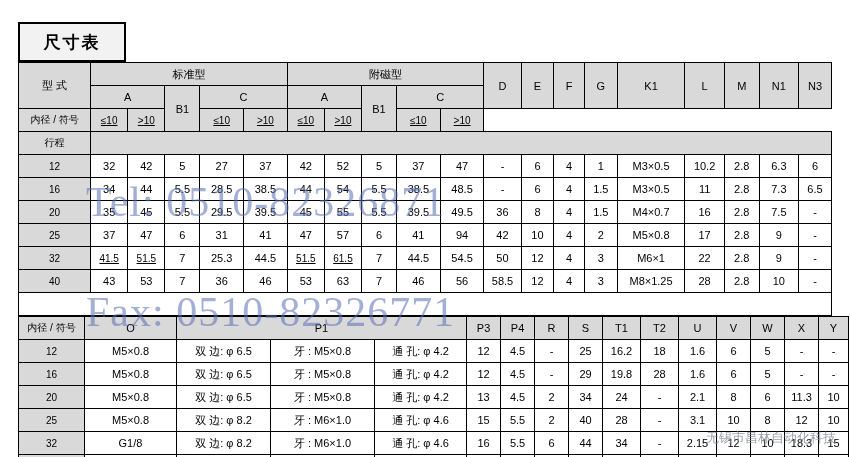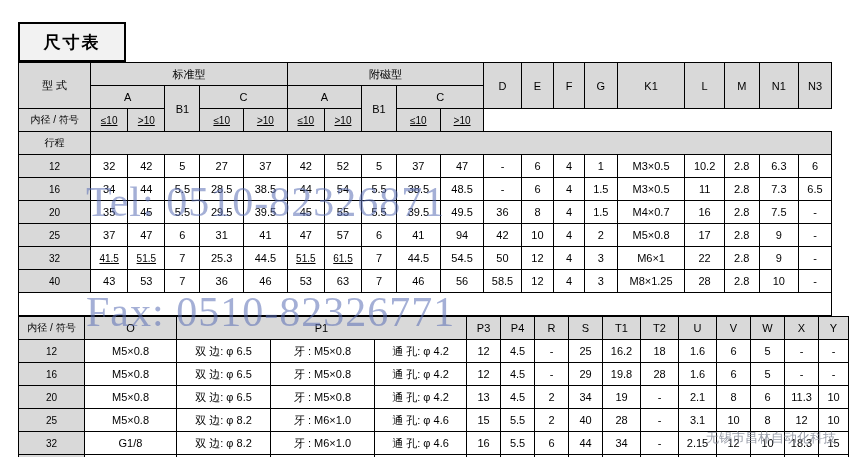--- a/index.html
+++ b/index.html
@@ -390,21 +390,21 @@
       <tr>
         <td class="lbl">20</td>
         <td>M5×0.8</td>
         <td>双 边: φ 6.5</td>
         <td>牙 : M5×0.8</td>
         <td>通 孔: φ 4.2</td>
         <td>13</td>
         <td>4.5</td>
         <td>2</td>
         <td>34</td>
-        <td>19</td>
+        <td>24</td>
         <td>-</td>
         <td>2.1</td>
         <td>8</td>
         <td>6</td>
         <td>11.3</td>
         <td>10</td>
       </tr>
       <tr class="rowshade">
         <td class="lbl">25</td>
         <td>M5×0.8</td>

